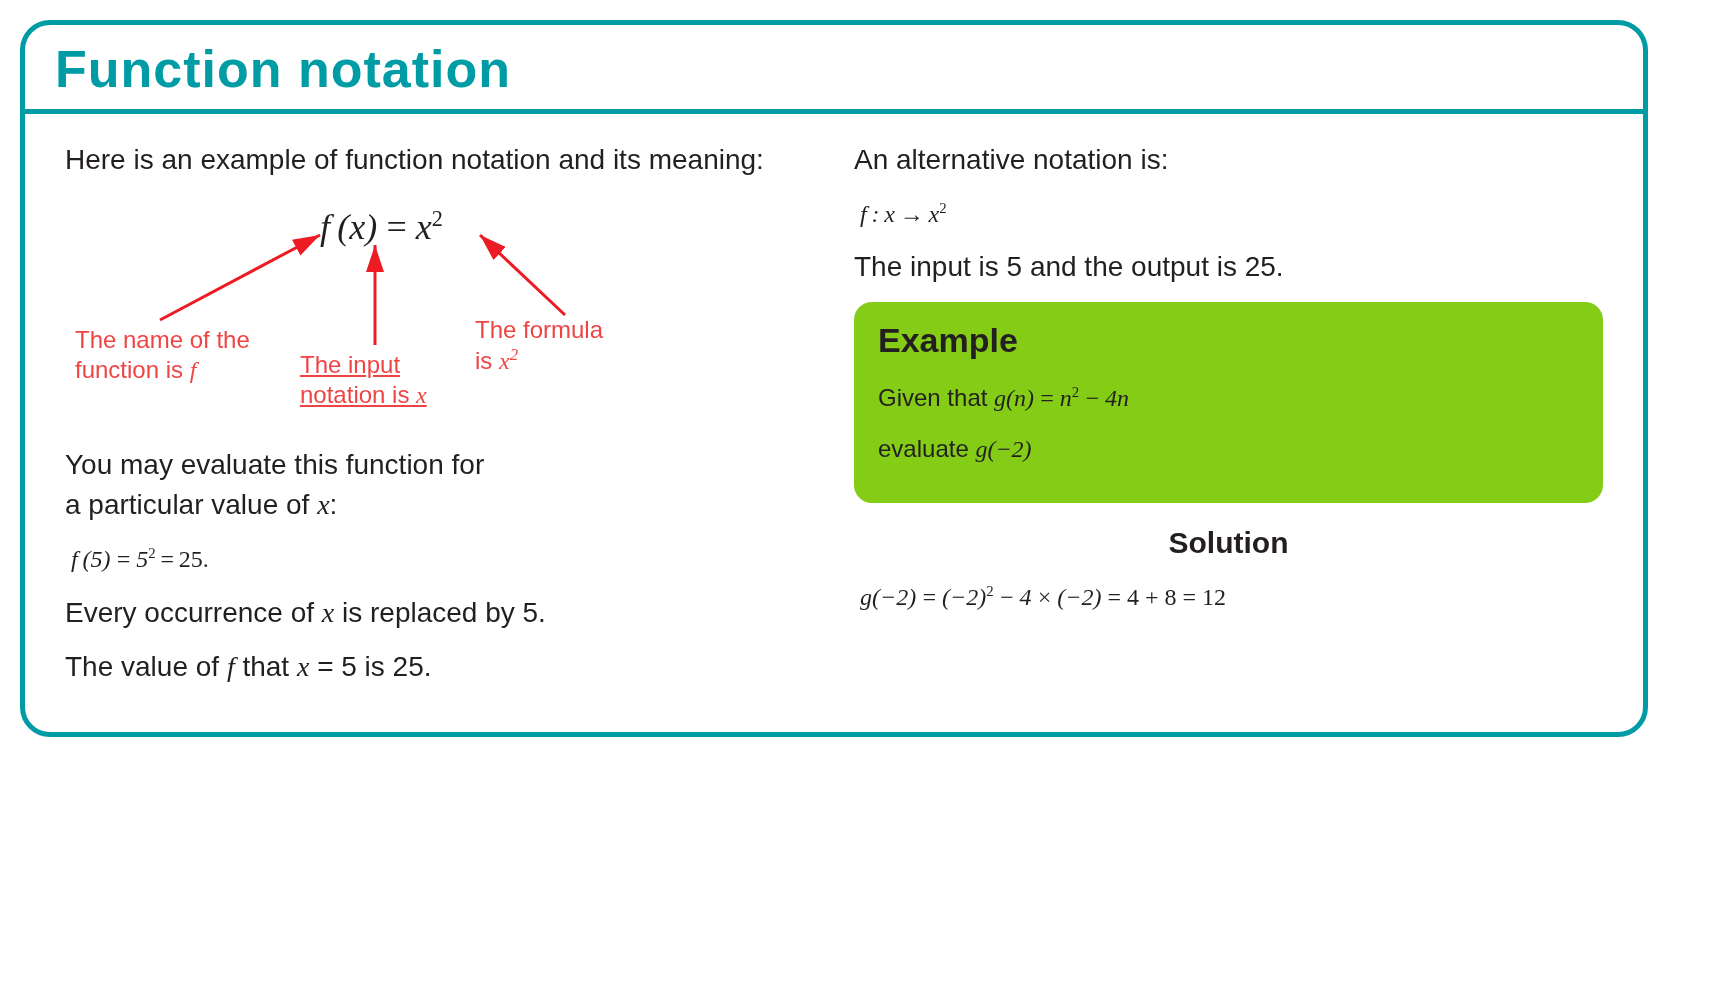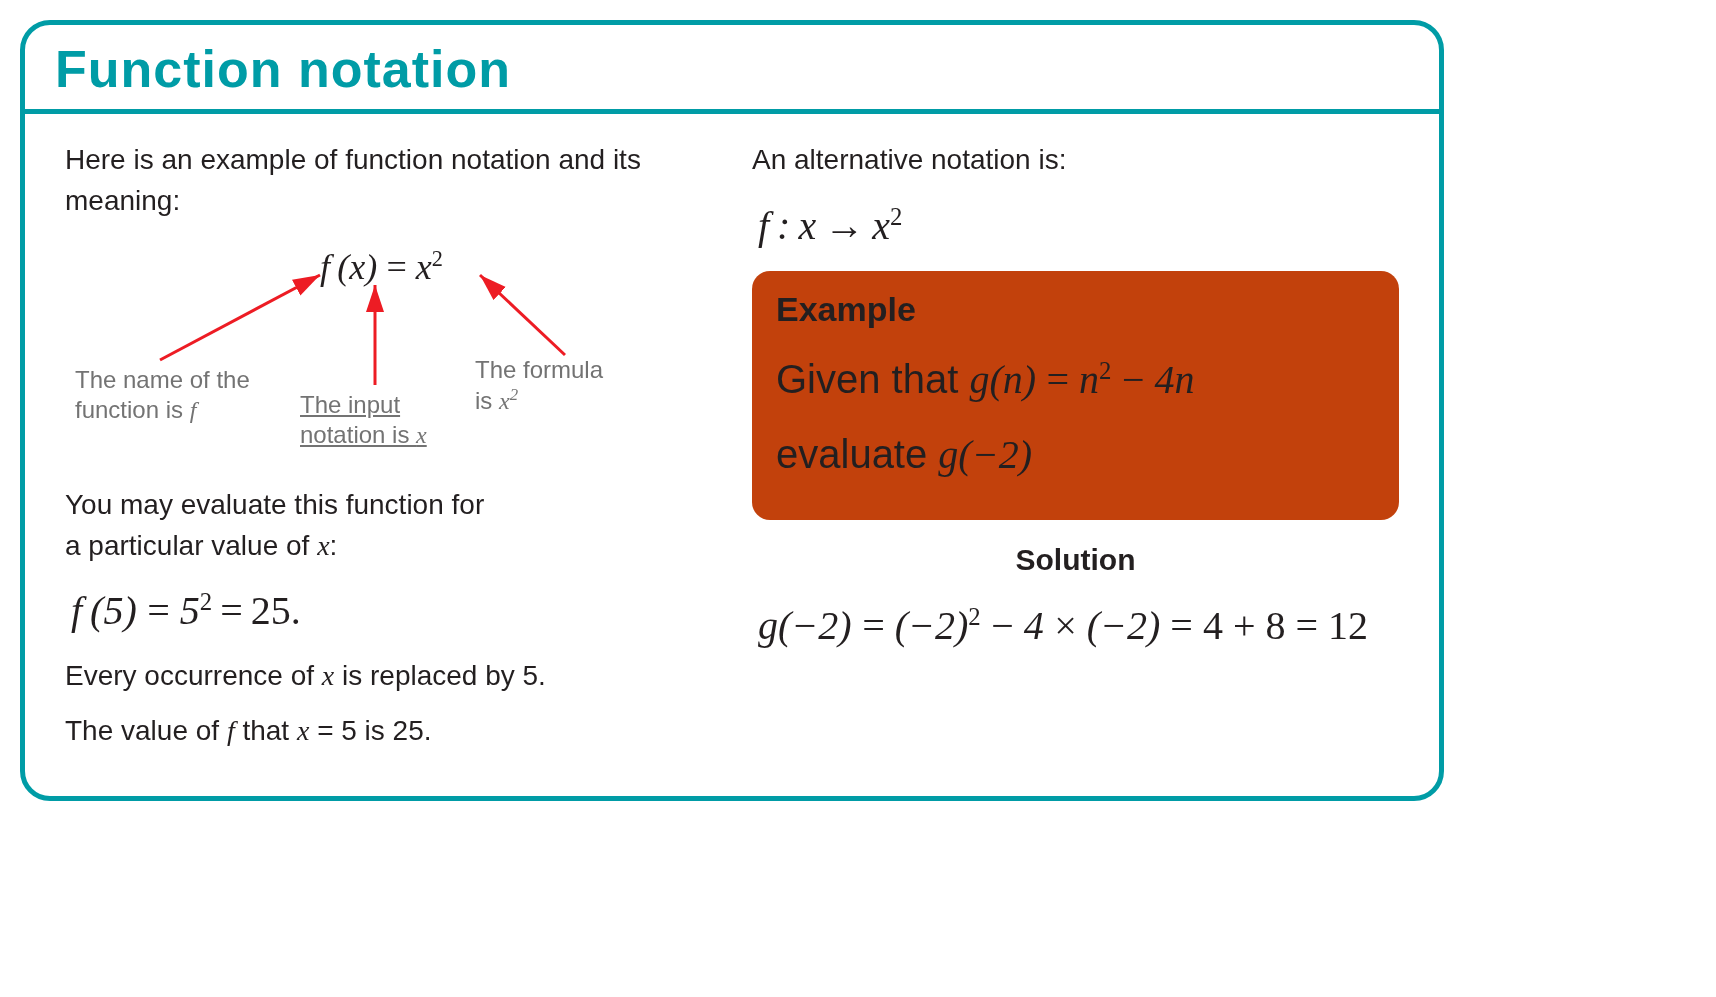--- a/index.html
+++ b/index.html
@@ -5,21 +5,21 @@
   * { box-sizing: border-box; }
   body {
     margin: 0;
     padding: 20px;
     font-family: 'Optima', 'Candara', 'Segoe UI', sans-serif;
     background: #fff;
     font-size: 28px;
     color: #231f20;
   }
   .card {
-    width: 1424px;
+    width: 1628px;
     border: 5px solid #009ca6;
     border-radius: 30px;
     overflow: hidden;
     position: relative;
     background: #fff;
   }
   .title-bar {
     padding: 14px 30px 10px 30px;
     border-bottom: 5px solid #009ca6;
   }
@@ -58,42 +58,42 @@
     top: 6px;
     font-size: 36px;
   }
   .diagram svg {
     position: absolute;
     left: 0; top: 0;
   }
   .ann {
     position: absolute;
     font-size: 24px;
-    color: #737373;
+    color: #ef4444;
     line-height: 1.25;
   }
   .ann .it { font-style: italic; font-family: 'Times New Roman', serif; }
   .example-box {
-    background: #c2410c;
+    background: #84cc16;
     border-radius: 18px;
     padding: 14px 40px 20px 24px;
     margin: 14px 0 18px 0;
   }
   .example-box .hdr {
     font-weight: 700;
     font-size: 34px;
     margin-bottom: 8px;
   }
   .solution-hdr {
     font-weight: 700;
     font-size: 30px;
     margin: 4px 0 8px 0;
     text-align: center;
   }
-  .fline { margin: 16px 0; font-size: 40px; }
+  .fline { margin: 16px 0; font-size: 24px; }
   .indent { margin-left: 6px; }
 </style>
 </head>
 <body>
 
 <div class="card">
   <div class="title-bar">
     <h1>Function notation</h1>
   </div>
   <div class="content">
@@ -147,20 +147,21 @@
         <span>The value of </span><span class="math">f</span><span> that </span><span class="math">x</span><span> = 5 is 25.</span>
       </div>
     </div>
 
     <div class="col">
       <div class="para">An alternative notation is:</div>
 
       <div class="fline math indent">
         <span>f : x → x</span><span class="sup">2</span>
       </div>
+      <div class="para">The input is 5 and the output is 25.</div>
 
       <div class="example-box">
         <div class="hdr">Example</div>
         <div class="fline">
           <span>Given that  </span><span class="math">g(n) = n</span><span class="math sup">2</span><span class="math"> − 4n</span>
         </div>
         <div class="fline">
           <span>evaluate  </span><span class="math">g(−2)</span>
         </div>
       </div>

